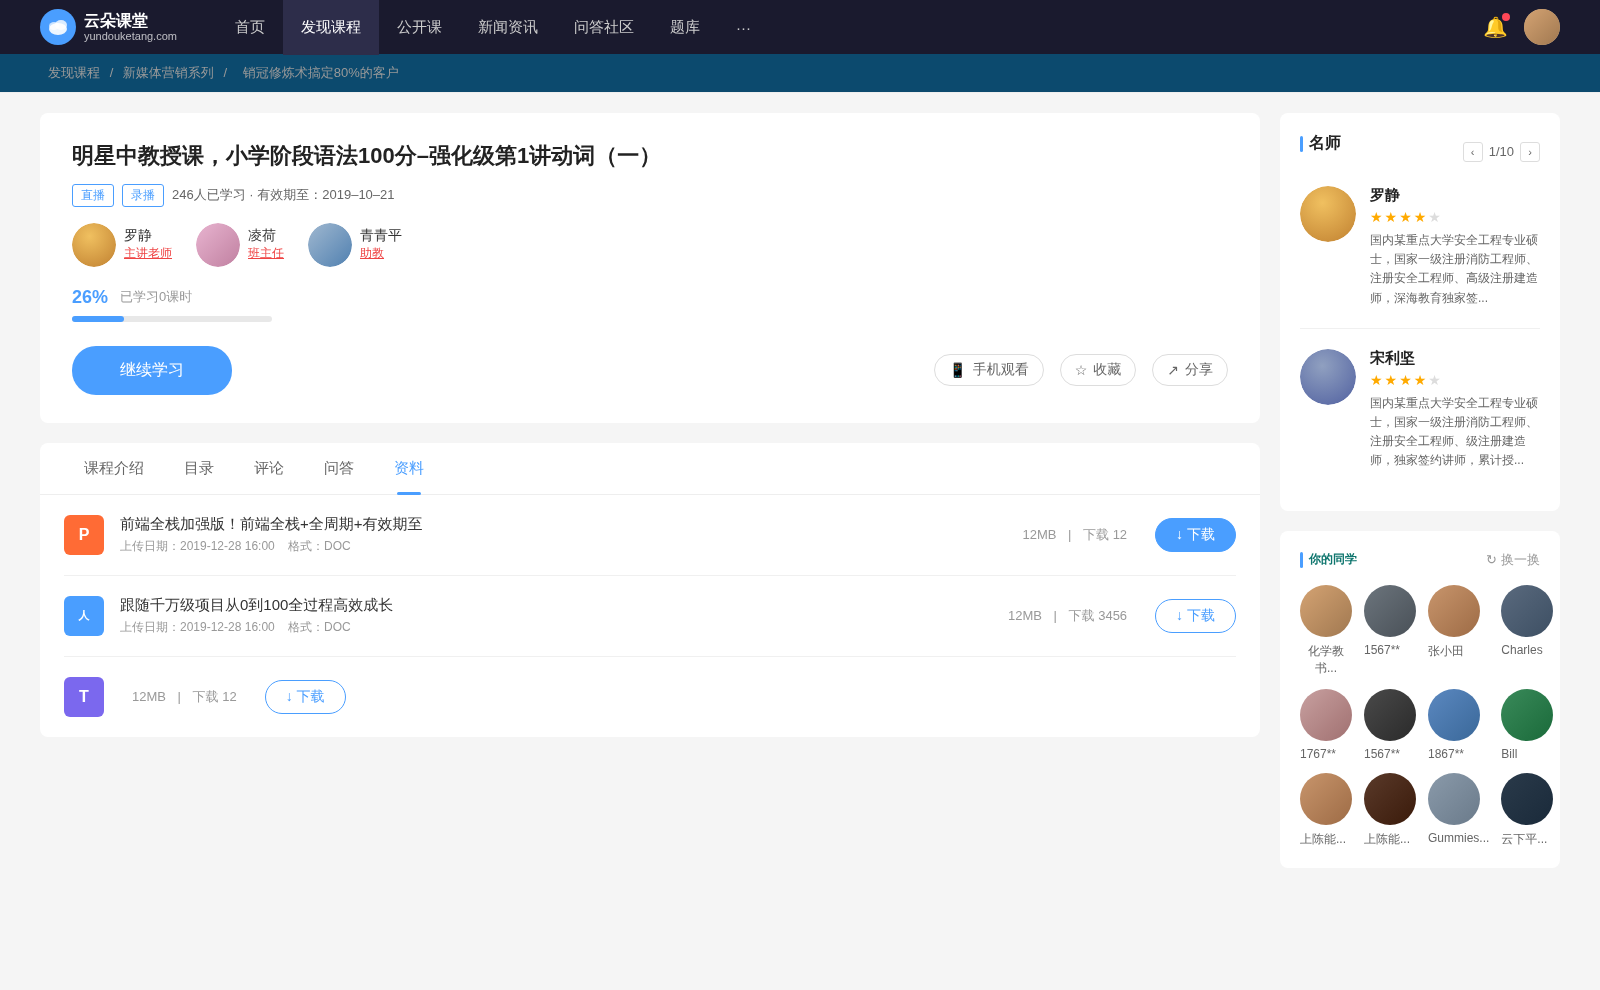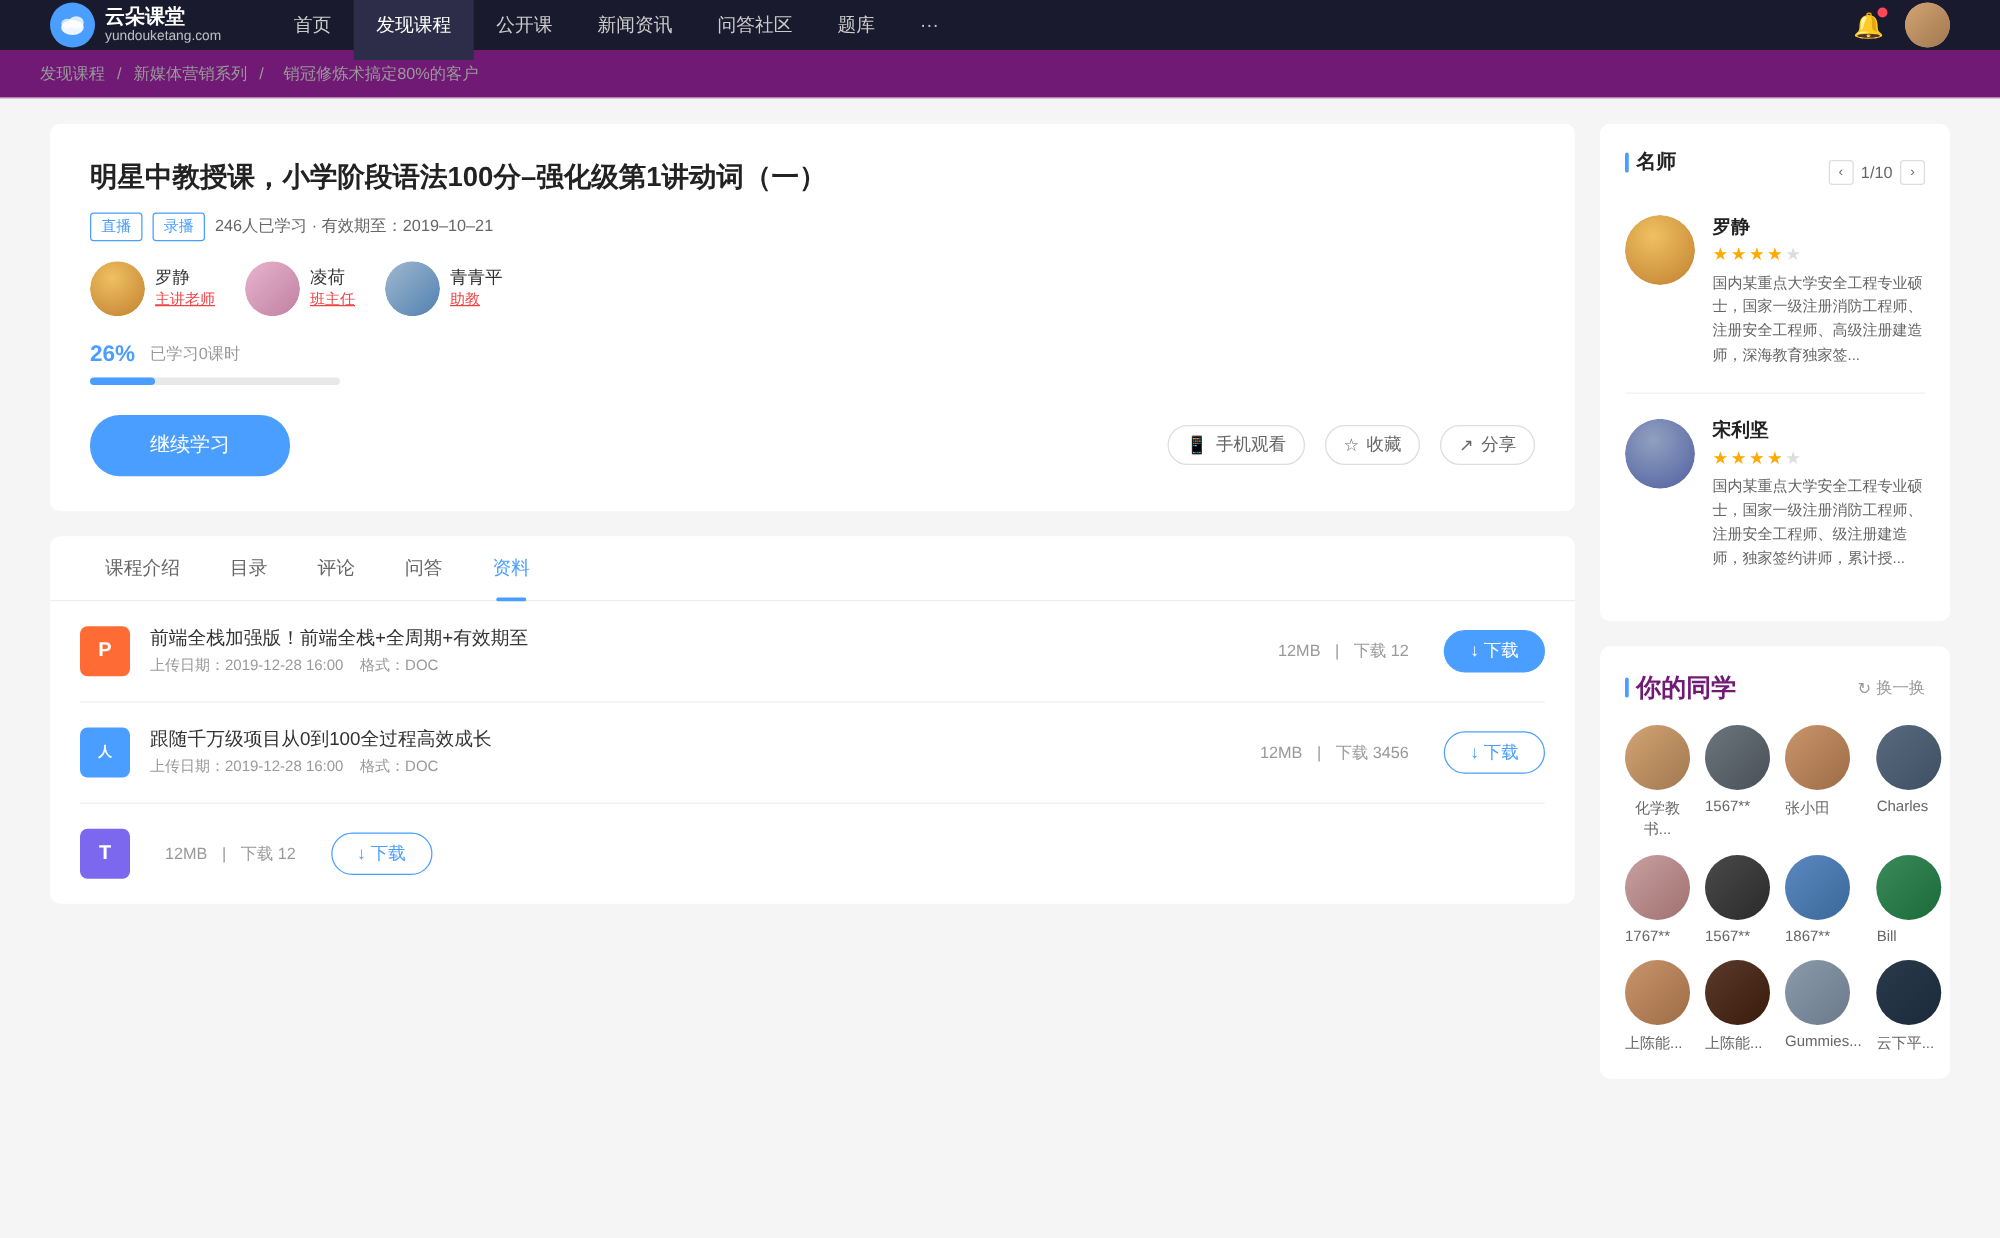--- a/index.html
+++ b/index.html
@@ -1,35 +1,35 @@
 <!DOCTYPE html>
 <html><head>
   <meta charset="utf-8">
   <style>
     * { box-sizing: border-box; margin: 0; padding: 0; }
     body { font-family: -apple-system, BlinkMacSystemFont, 'PingFang SC', 'Microsoft YaHei', sans-serif; background: #f5f5f5; font-size: 14px; color: #333; }
 
     
-    .nav { background: #1a1a2e; height: 40px; display: flex; align-items: center; padding: 0 40px; }
+    .nav { background: #1a1a2e; height: 54px; display: flex; align-items: center; padding: 0 40px; }
     .nav-logo { display: flex; align-items: center; margin-right: 40px; }
     .nav-logo-icon { width: 36px; height: 36px; background: #4a9eff; border-radius: 50%; display: flex; align-items: center; justify-content: center; color: white; font-size: 18px; font-weight: bold; margin-right: 8px; }
     .nav-logo-text { color: white; font-size: 13px; line-height: 1.2; }
     .nav-logo-text .main { font-size: 16px; font-weight: bold; }
     .nav-menu { display: flex; gap: 0; flex: 1; }
     .nav-item { color: #ccc; padding: 0 18px; height: 56px; display: flex; align-items: center; cursor: pointer; font-size: 15px; transition: color 0.2s; }
     .nav-item.active { background: #2d2d4a; color: white; }
     .nav-right { display: flex; align-items: center; gap: 16px; margin-left: auto; }
     .nav-bell { position: relative; cursor: pointer; }
     .nav-bell-icon { color: #ccc; font-size: 20px; }
     .nav-bell-dot { position: absolute; top: -2px; right: -2px; width: 8px; height: 8px; background: #ff4757; border-radius: 50%; }
     .nav-avatar { width: 36px; height: 36px; border-radius: 50%; background: #c8a882; overflow: hidden; cursor: pointer; display: flex; align-items: center; justify-content: center; }
     .nav-avatar-img { width: 100%; height: 100%; background: linear-gradient(135deg, #d4a373, #a07850); border-radius: 50%; }
 
     
-    .breadcrumb { background: #701a75; border-bottom: 1px solid #eee; padding: 10px 32px; font-size: 13px; color: #999; }
+    .breadcrumb { background: #0c4a6e; border-bottom: 1px solid #eee; padding: 10px 48px; font-size: 13px; color: #999; }
     .breadcrumb a { color: #999; text-decoration: none; }
     .breadcrumb span { margin: 0 6px; }
 
     
     .main-layout { display: flex; gap: 20px; padding: 20px 40px; max-width: 1600px; margin: 0 auto; }
     .main-content { flex: 1; min-width: 0; }
     .sidebar { width: 280px; flex-shrink: 0; }
 
     
     .course-card { background: white; border-radius: 8px; padding: 28px 32px; margin-bottom: 20px; }
@@ -93,21 +93,21 @@
     .teacher-card { display: flex; gap: 14px; margin-bottom: 20px; }
     .teacher-card-avatar { width: 56px; height: 56px; border-radius: 50%; overflow: hidden; flex-shrink: 0; }
     .teacher-card-info .teacher-name { font-size: 15px; font-weight: bold; color: #222; margin-bottom: 4px; }
     .stars { display: flex; gap: 2px; margin-bottom: 6px; }
     .star { color: #ffaa00; font-size: 14px; }
     .star.empty { color: #ddd; }
     .teacher-desc { font-size: 12px; color: #666; line-height: 1.6; }
 
     
     .classmates-header { display: flex; align-items: center; margin-bottom: 16px; }
-    .classmates-title { display: flex; align-items: center; gap: 6px; font-size: 20px; font-weight: bold; color: #701a75; }
+    .classmates-title { display: flex; align-items: center; gap: 6px; font-size: 12px; font-weight: bold; color: #0f766e; }
     .classmates-title::before { content: ''; width: 3px; height: 16px; background: #4a9eff; border-radius: 2px; }
     .classmates-refresh { margin-left: auto; font-size: 13px; color: #999; cursor: pointer; display: flex; align-items: center; gap: 4px; }
     .classmates-grid { display: grid; grid-template-columns: repeat(4, 1fr); gap: 12px; }
     .classmate-item { display: flex; flex-direction: column; align-items: flex-start; gap: 6px; }
     .classmate-avatar { width: 52px; height: 52px; border-radius: 50%; overflow: hidden; }
     .classmate-name { font-size: 12px; color: #666; text-align: center; }
 
     
     .avatar-1 { background: linear-gradient(135deg, #d4a373, #a07850); }
     .avatar-2 { background: linear-gradient(135deg, #6c757d, #495057); }

